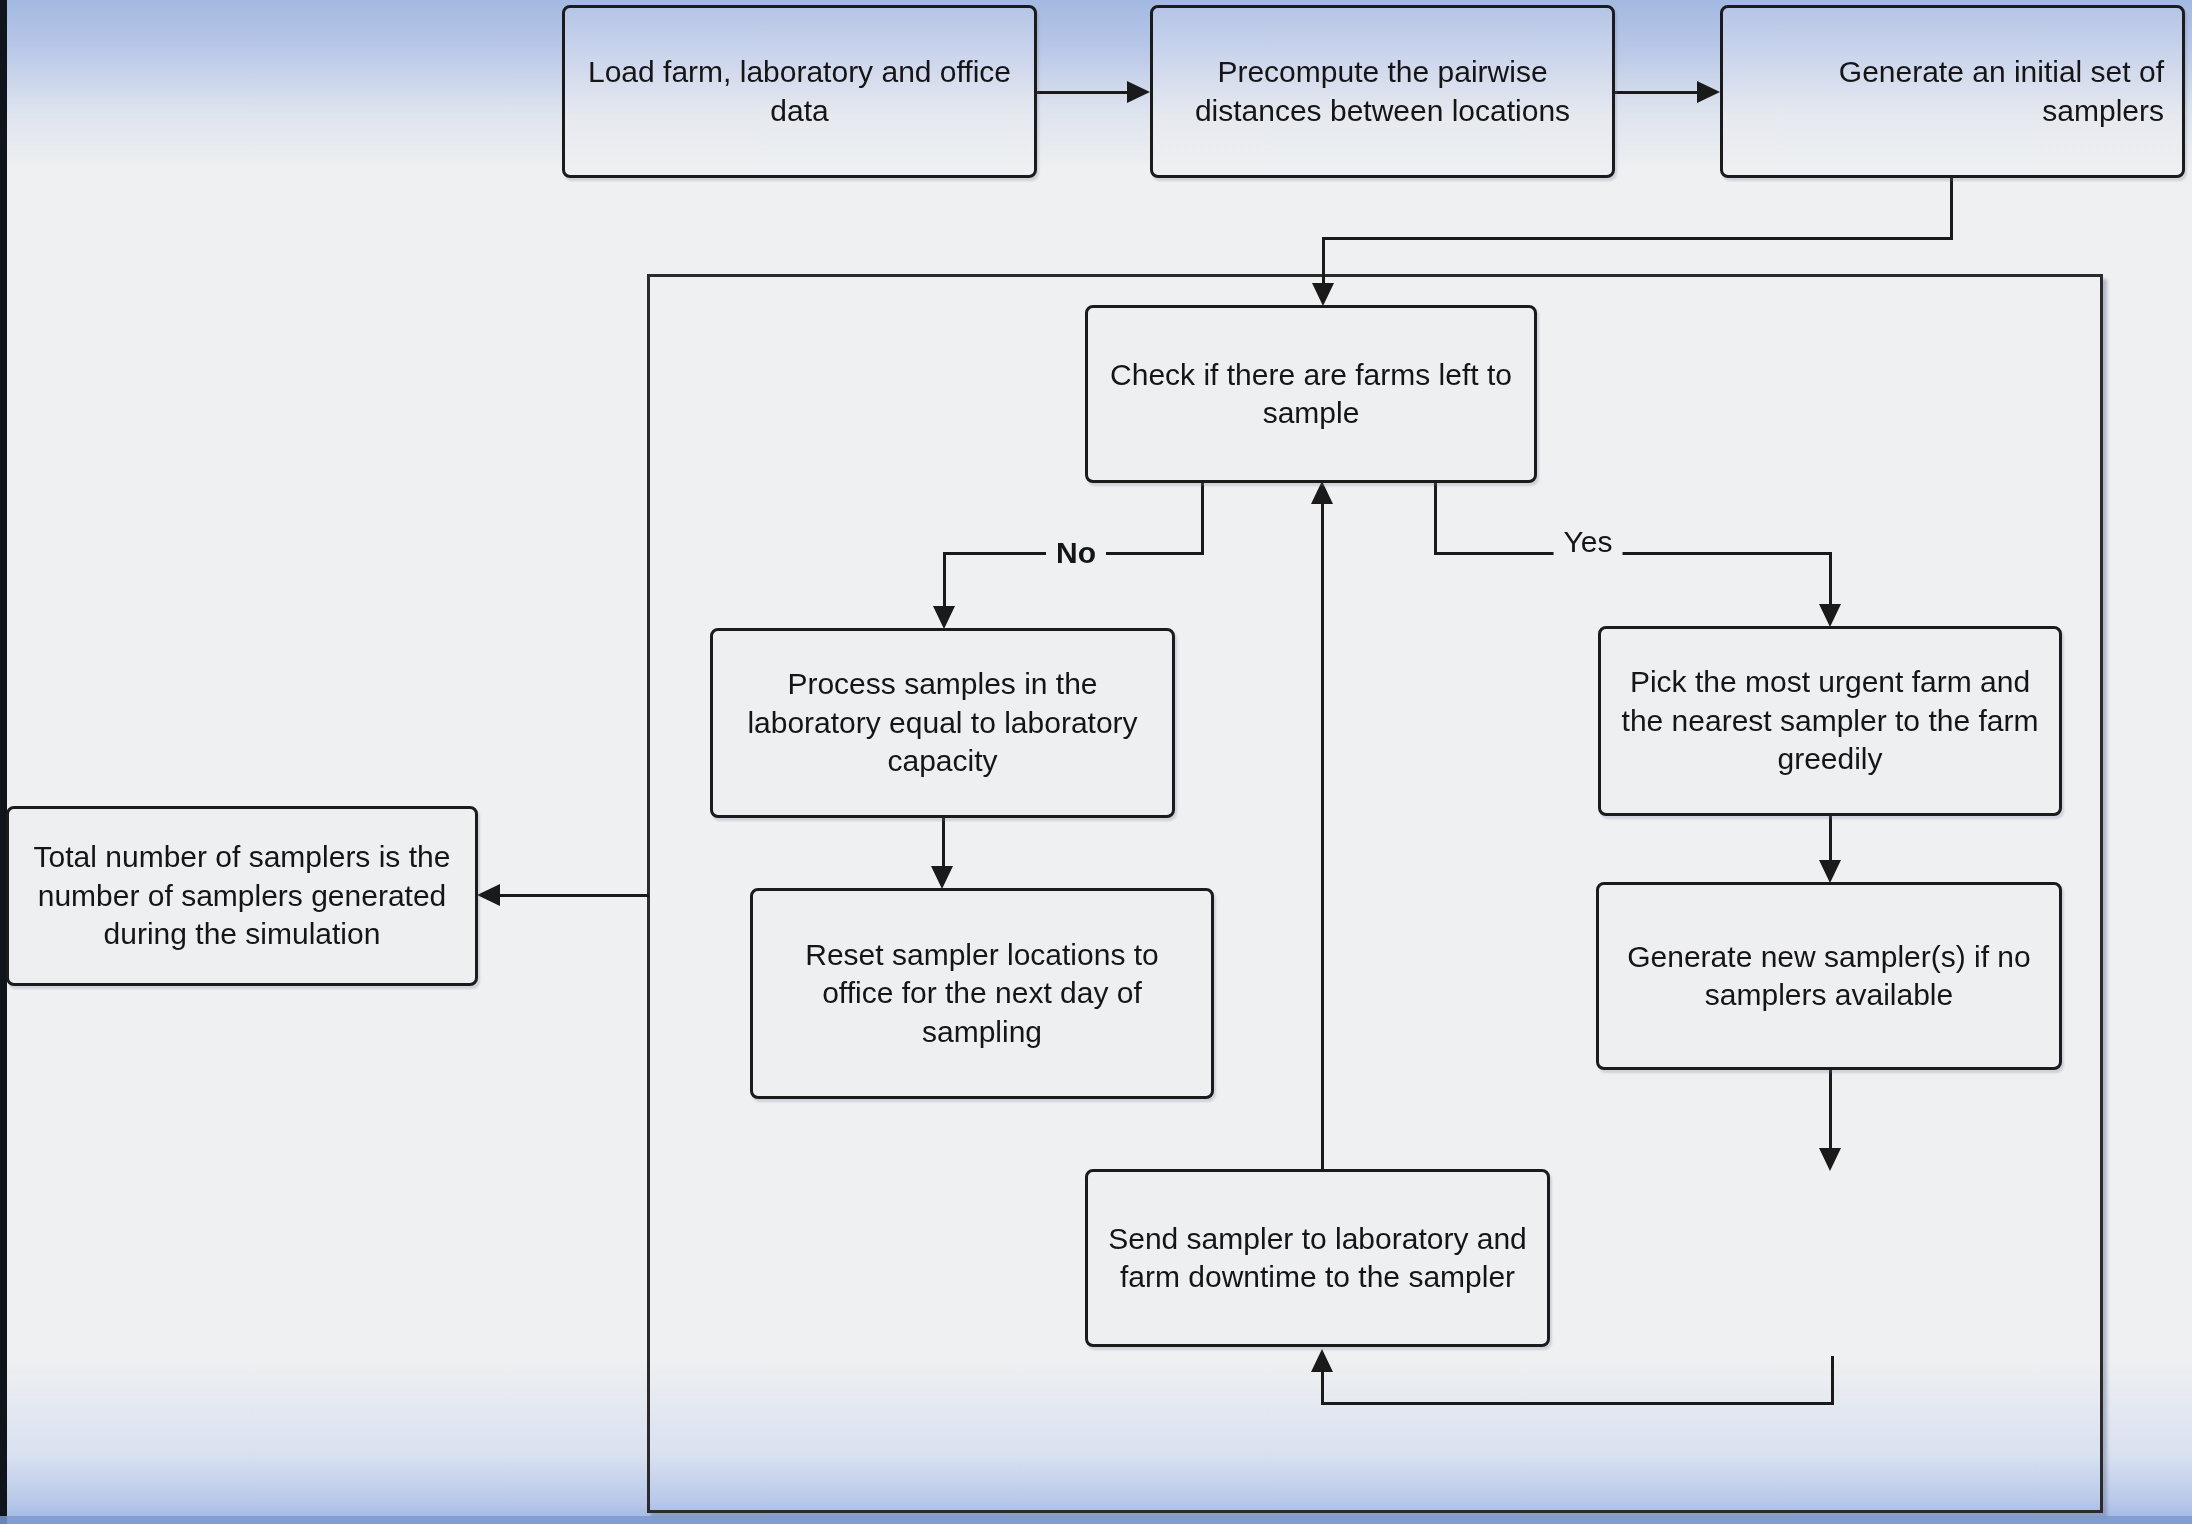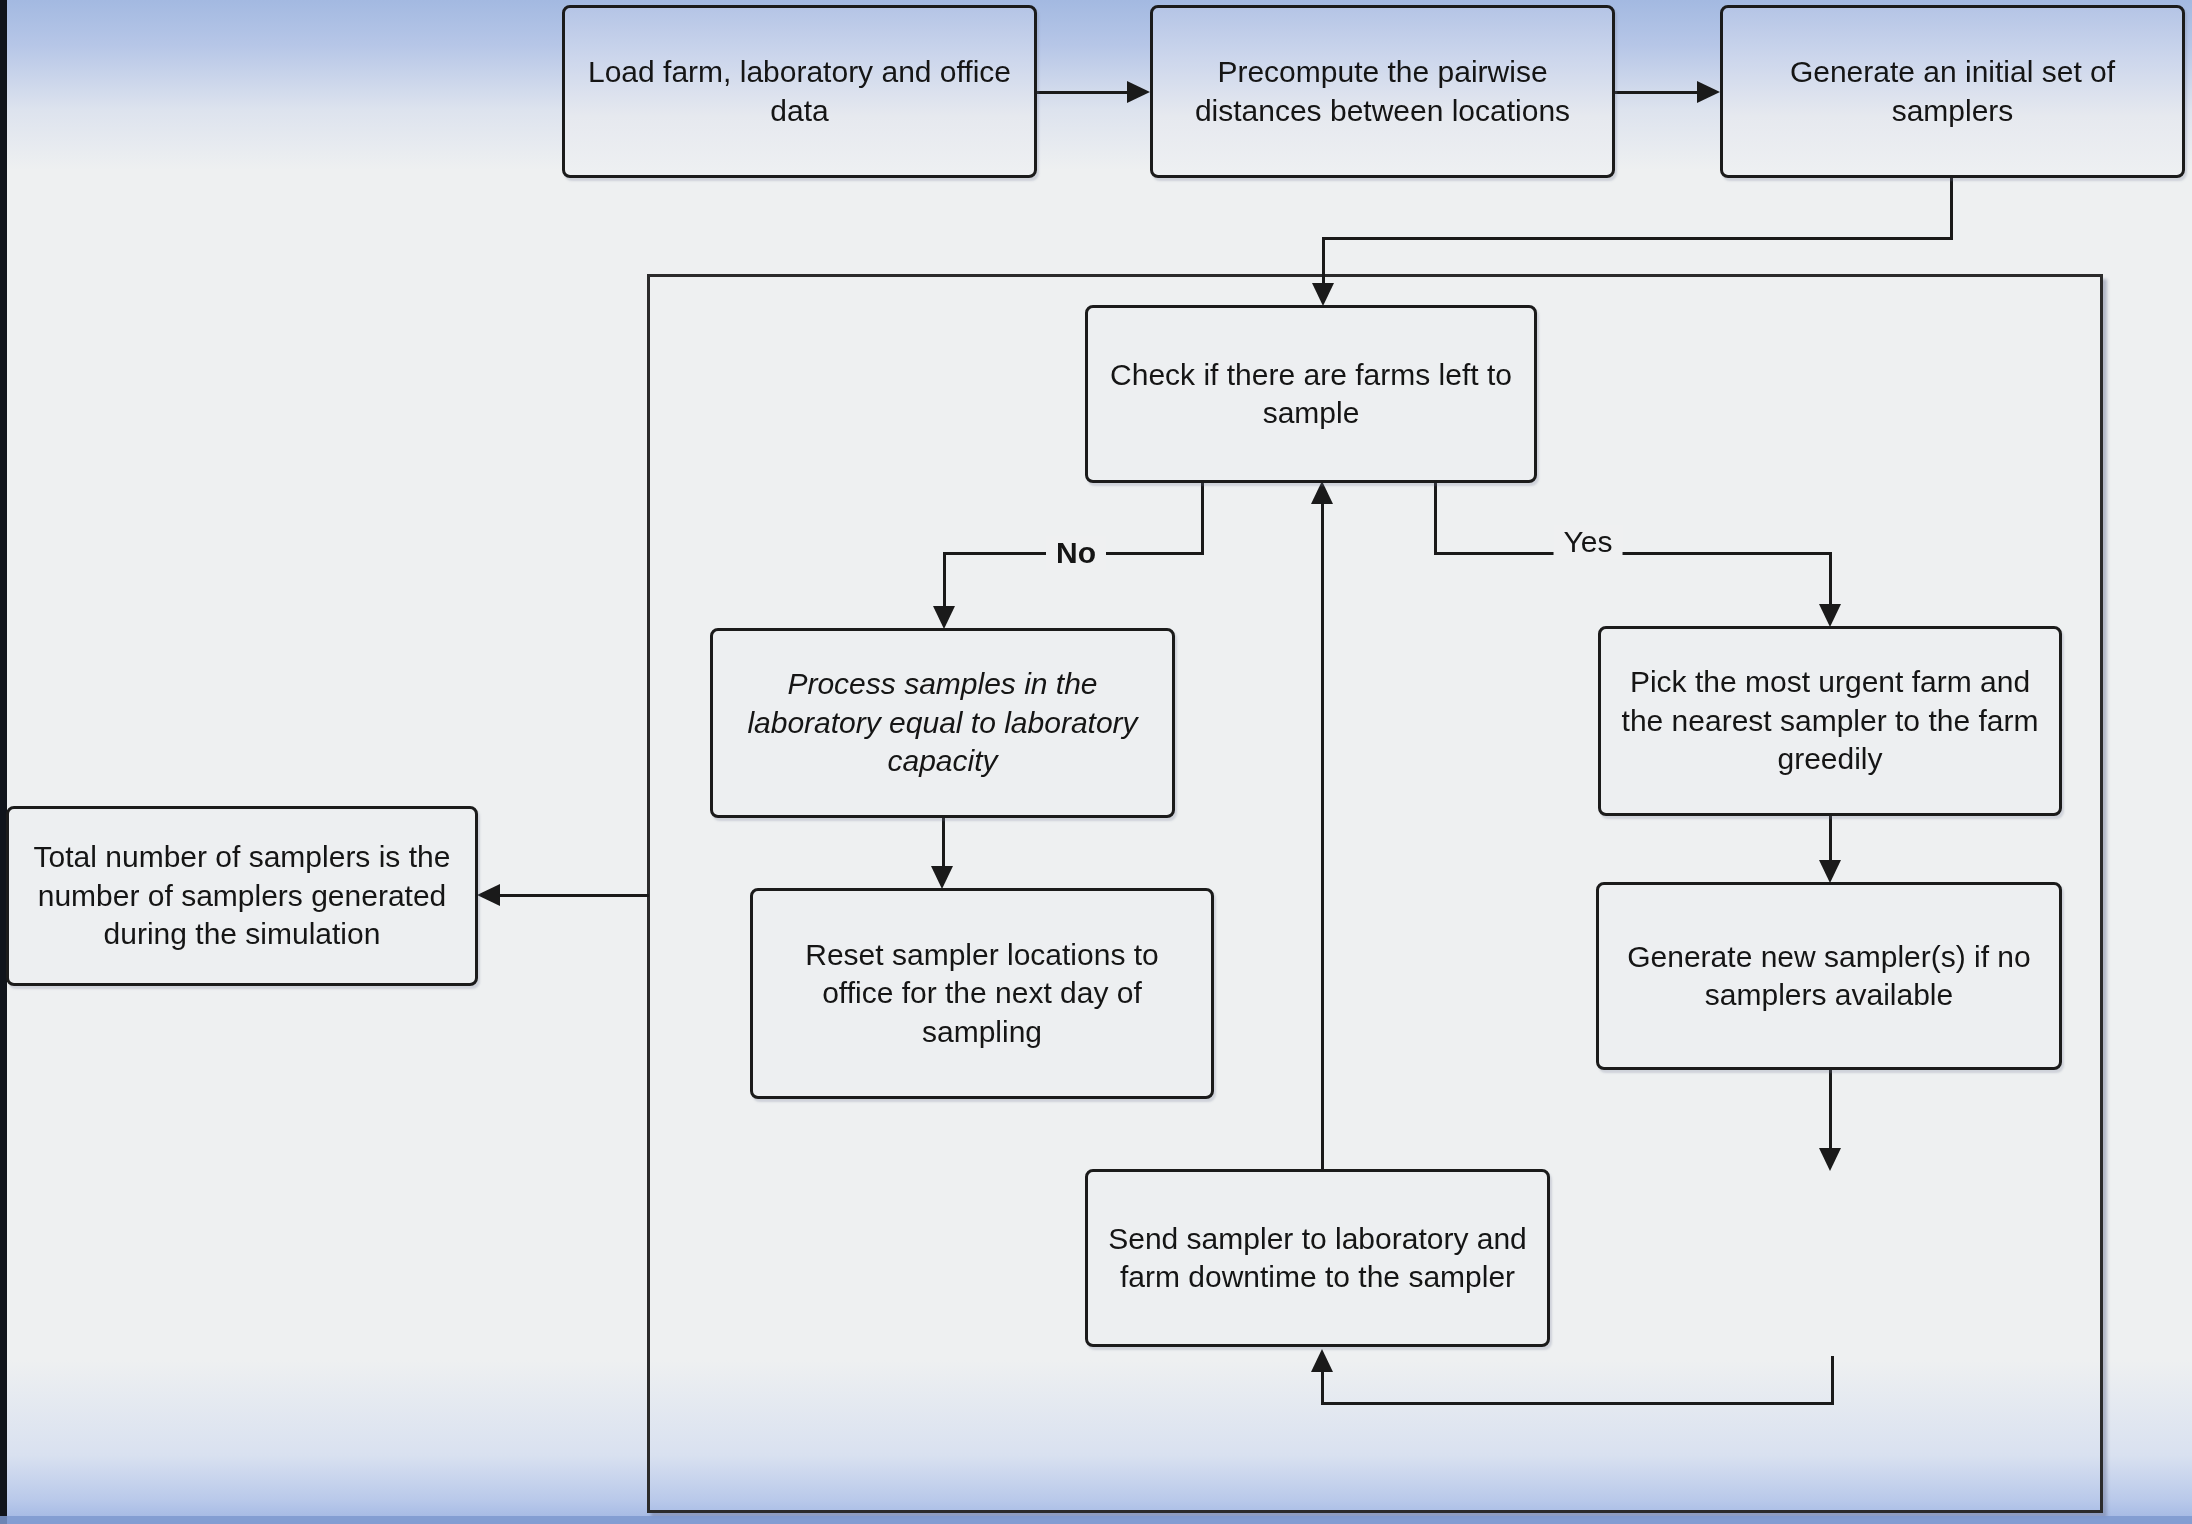--- a/index.html
+++ b/index.html
@@ -94,27 +94,27 @@
 
   <div class="edge-label" style="left:1076px;top:553px;font-weight:bold;">No</div>
   <div class="edge-label" style="left:1588px;top:542px;">Yes</div>
 
   <div class="node blue-top" style="left:562px;top:5px;width:475px;height:173px;">
     <span>Load farm, laboratory and office data</span>
   </div>
   <div class="node blue-top" style="left:1150px;top:5px;width:465px;height:173px;">
     <span>Precompute the pairwise distances between locations</span>
   </div>
-  <div class="node blue-top" style="left:1720px;top:5px;width:465px;height:173px;">
+  <div class="node blue-top" style="left:1720px;top:5px;width:465px;height:173px;text-align:right;">
     <span>Generate an initial set of samplers</span>
   </div>
   <div class="node" style="left:1085px;top:305px;width:452px;height:178px;padding:0 10px;">
     <span>Check if there are farms left to sample</span>
   </div>
-  <div class="node" style="left:710px;top:628px;width:465px;height:190px;padding:16px 10px;font-style:italic;">
+  <div class="node" style="left:710px;top:628px;width:465px;height:190px;padding:16px 10px;">
     <span>Process samples in the laboratory equal to laboratory capacity</span>
   </div>
   <div class="node" style="left:750px;top:888px;width:464px;height:211px;">
     <span>Reset sampler locations to office for the next day of sampling</span>
   </div>
   <div class="node" style="left:1598px;top:626px;width:464px;height:190px;">
     <span>Pick the most urgent farm and the nearest sampler to the farm greedily</span>
   </div>
   <div class="node" style="left:6px;top:806px;width:472px;height:180px;">
     <span>Total number of samplers is the number of samplers generated during the simulation</span>

